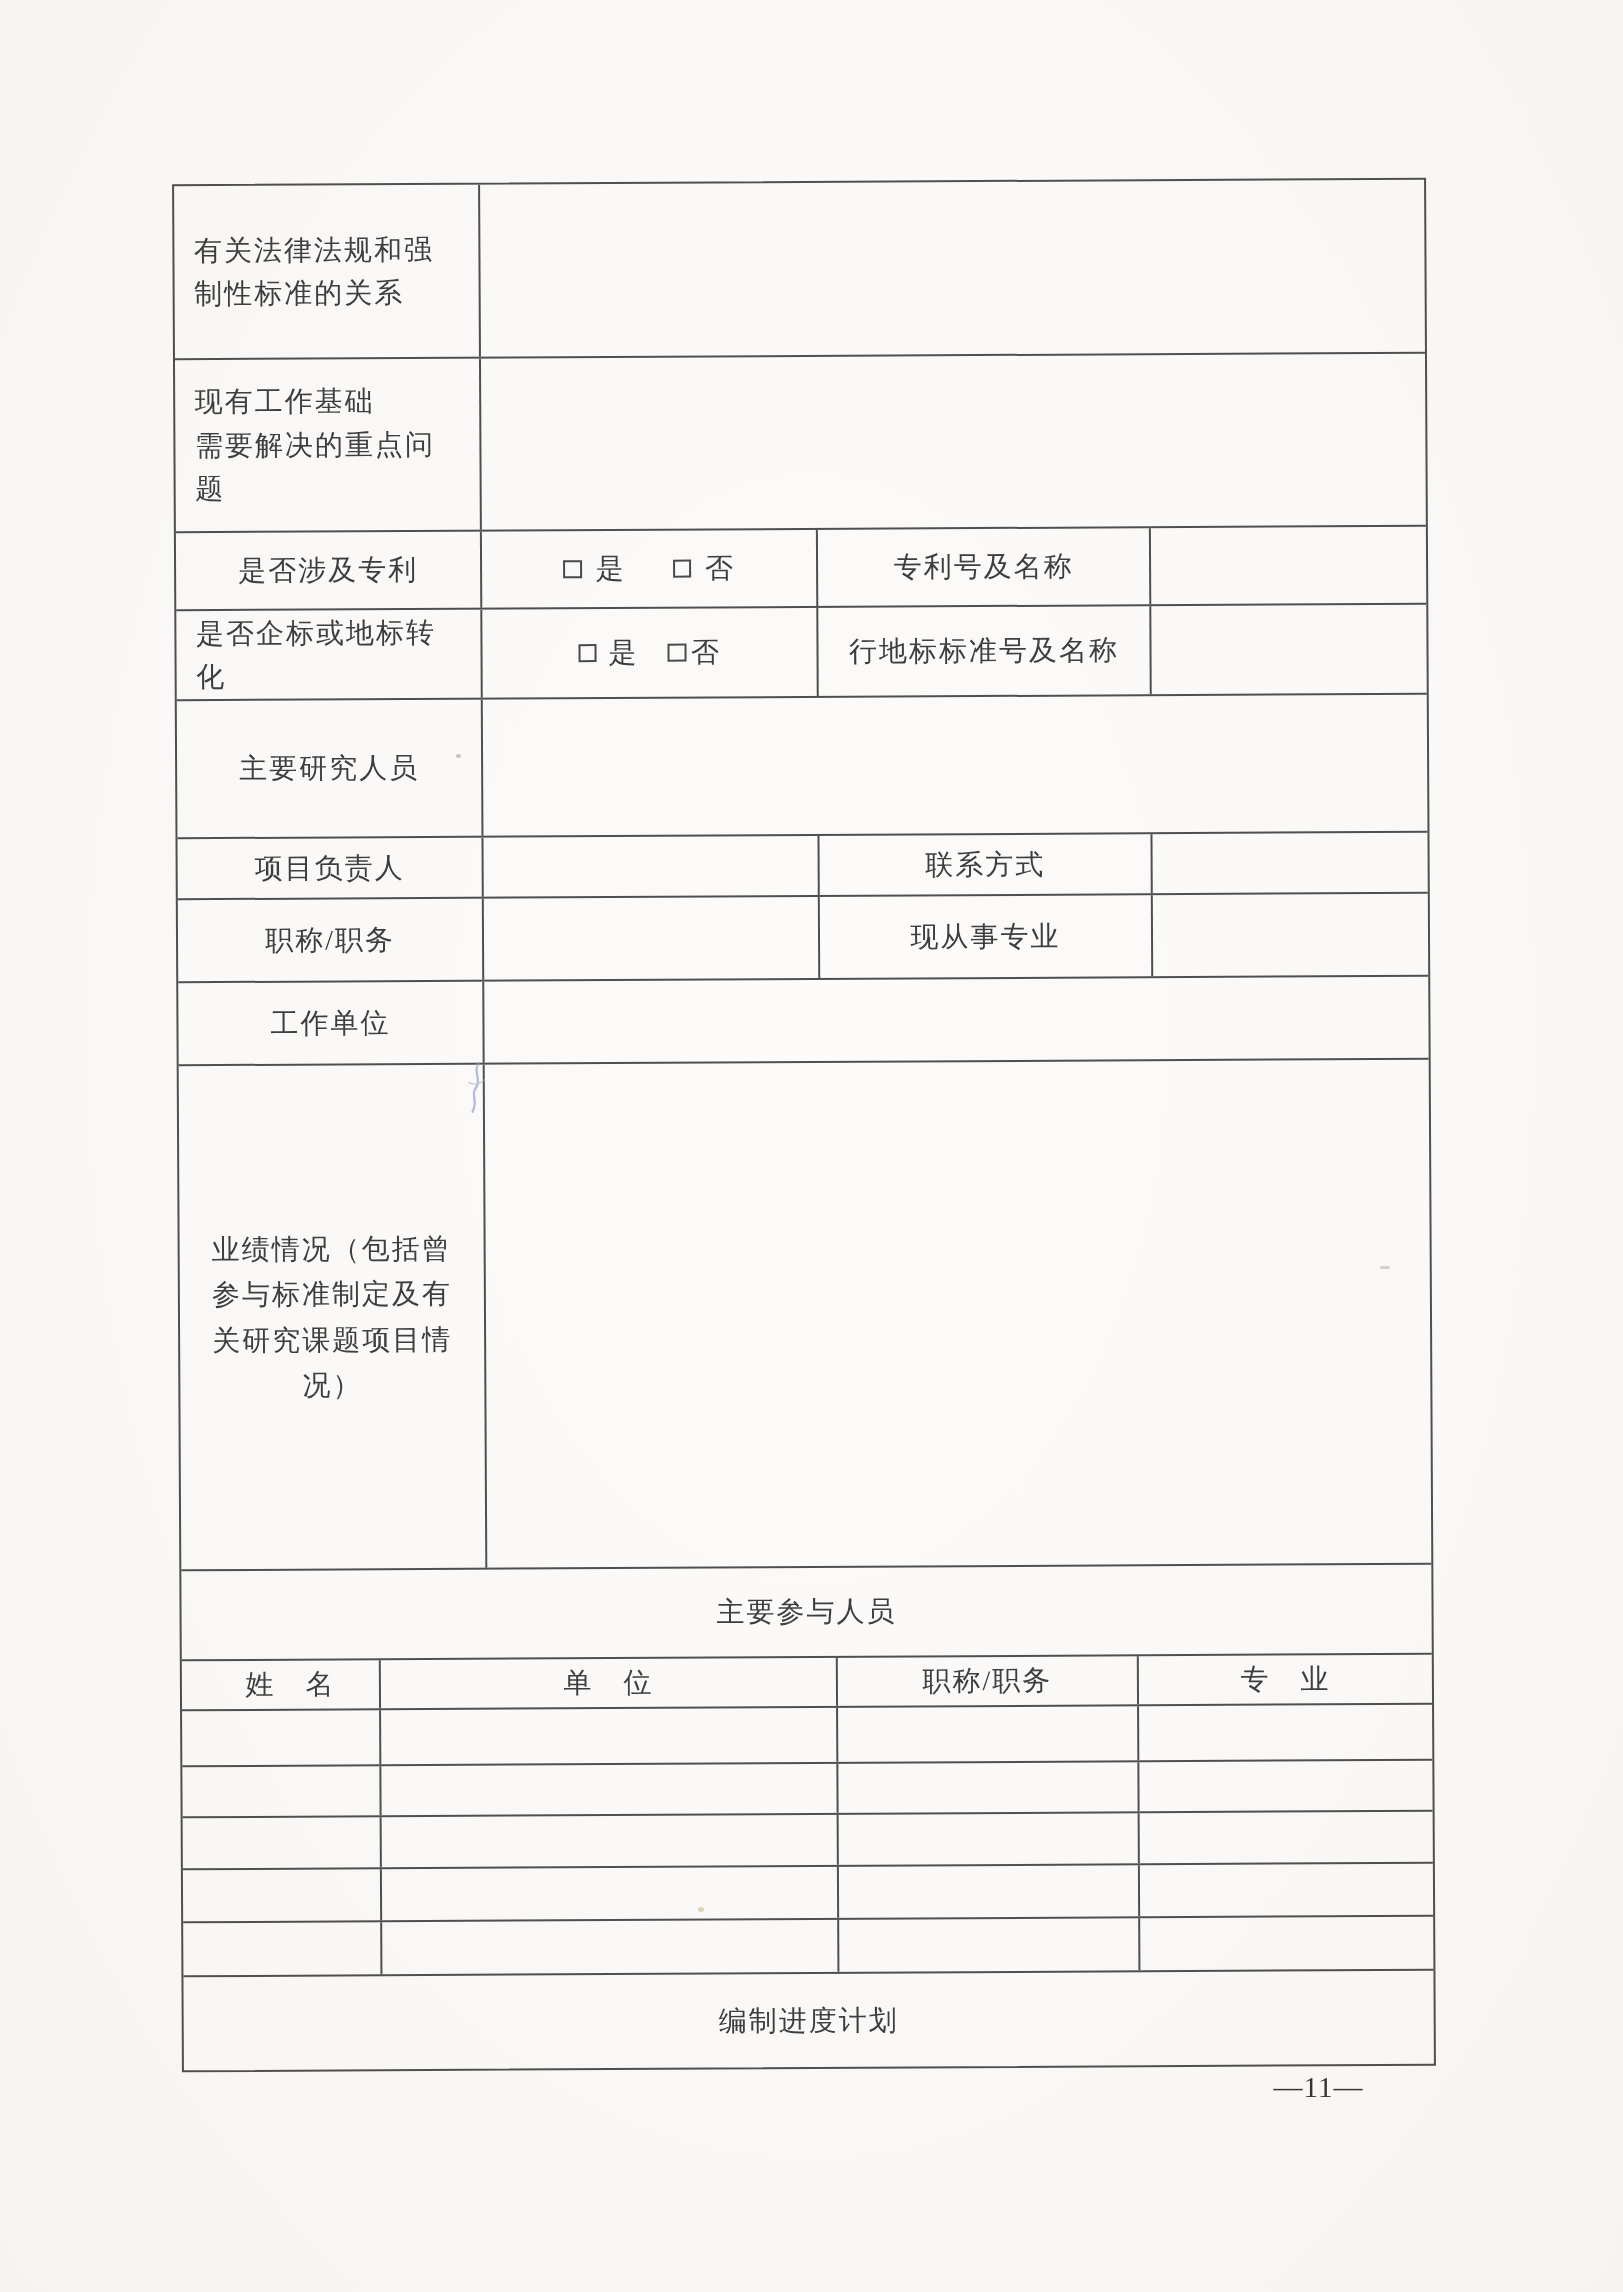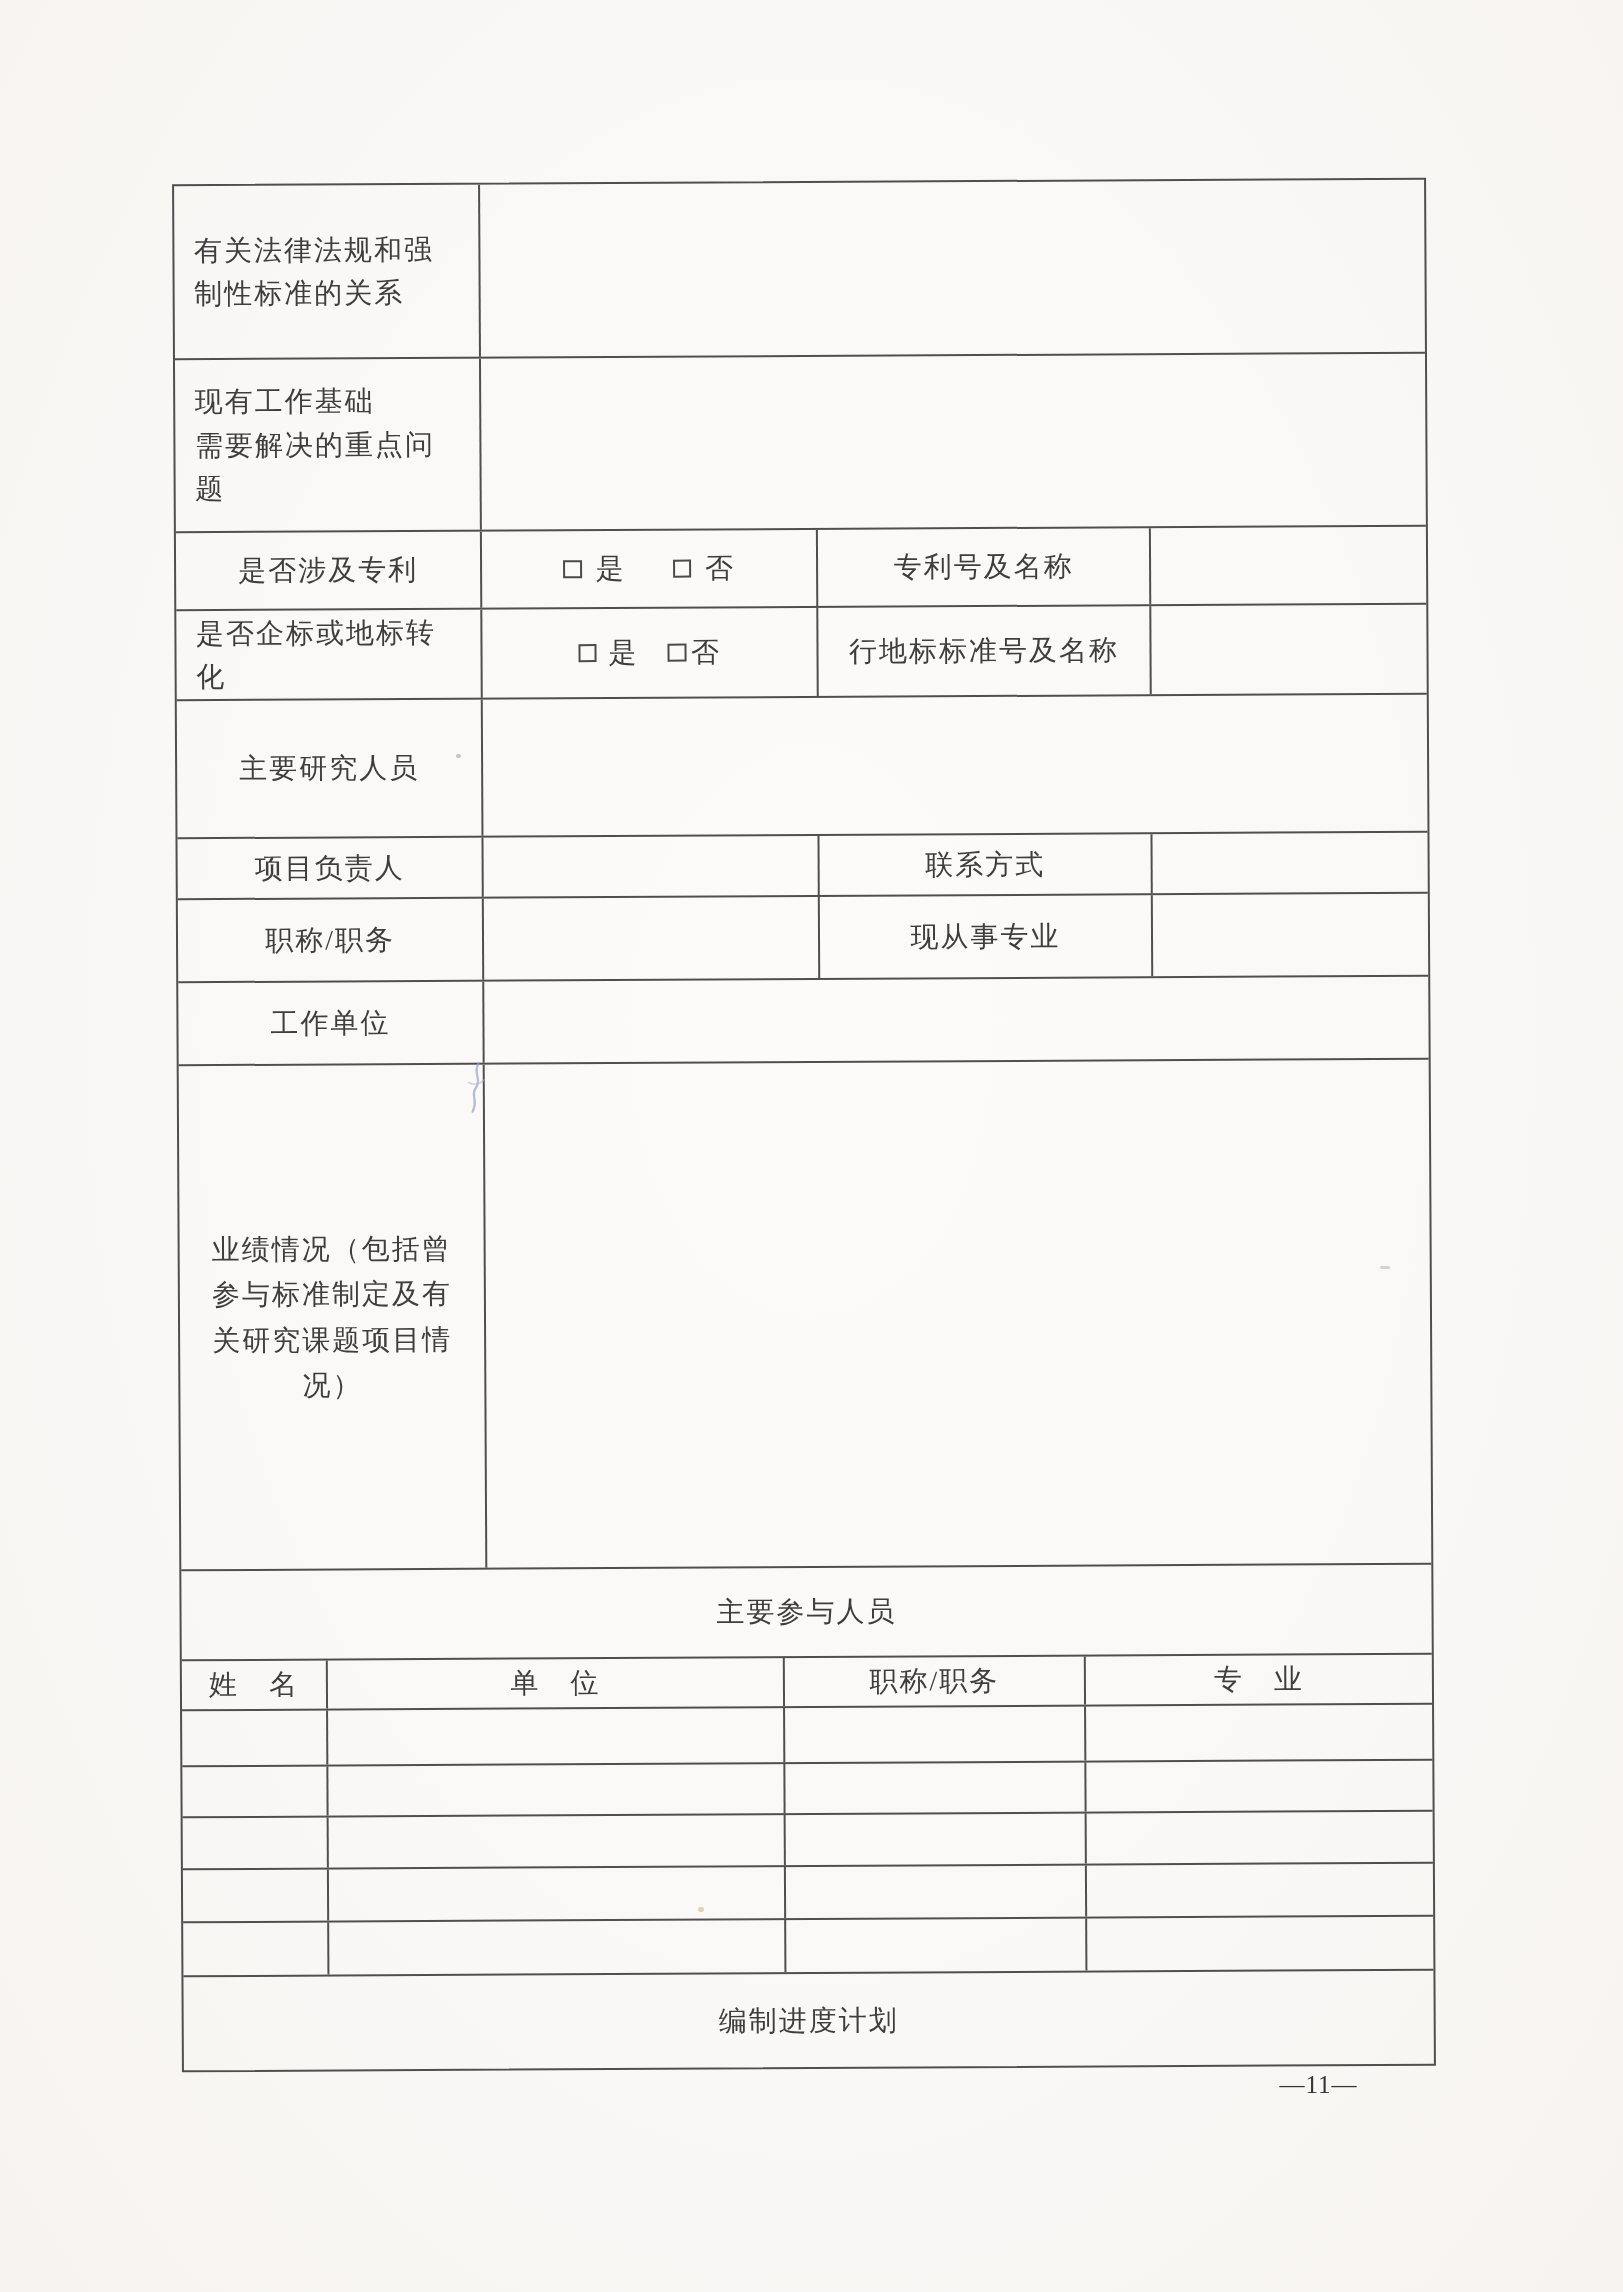--- a/index.html
+++ b/index.html
@@ -22,21 +22,21 @@
     box-sizing:border-box;display:flex;align-items:center;justify-content:center;
     text-align:center;letter-spacing:2px;line-height:1.55;
   }
   .cell + .cell{border-left:2px solid #4f4f4f;}
   
   .c-label{width:304px;flex:none;}
   .c-mid{width:336px;flex:none;}
   .c-f3{width:333px;flex:none;}
   .c-grow{flex:1;}
   
-  .p1{width:144px;flex:none;}
+  .p1{width:177px;flex:none;margin-left:20px;}
   .p2{width:457px;flex:none;}
   .p3{width:301px;flex:none;}
   .p4{flex:1;}
   
   .r-law{height:172px;}
   .r-basis{height:173px;}
   .r-patent{height:78px;}
   .r-transform{height:90px;}
   .r-researchers{height:138px;}
   .r-leader{height:61px;}
@@ -53,21 +53,21 @@
   .achv-text{width:243px;line-height:1.62;text-align:center;}
   .chk-group{display:flex;align-items:center;}
   .chk-box{
     width:18.6px;height:18.6px;box-sizing:border-box;border:2px solid #4a4a4a;
     display:inline-block;flex:none;background:transparent;
   }
   .g14{margin-right:13.7px;} .g12{margin-right:11.8px;} .g4{margin-right:4.9px;}
   .sp48{width:47px;flex:none;} .sp30{width:29px;flex:none;}
   .page-num{
     position:absolute;left:1250px;top:2071px;width:137px;text-align:center;
-    font-size:25px;color:#353535;letter-spacing:1px;
+    font-size:29px;color:#353535;letter-spacing:1px;
   }
   
   .smudge{position:absolute;left:459px;top:1059px;opacity:.85;}
   .speck1{position:absolute;left:456px;top:754px;width:4.9px;height:3.9px;border-radius:50%;background:#8d8d8d;opacity:.5;}
   .speck2{position:absolute;left:698px;top:1907px;width:5.9px;height:4.9px;border-radius:50%;background:#cfc08a;opacity:.65;}
   .speck3{position:absolute;left:1380px;top:1266px;width:9.8px;height:2.9px;background:#9a9a9a;opacity:.4;border-radius:2px;}
 </style>
 </head>
 <body>
 

